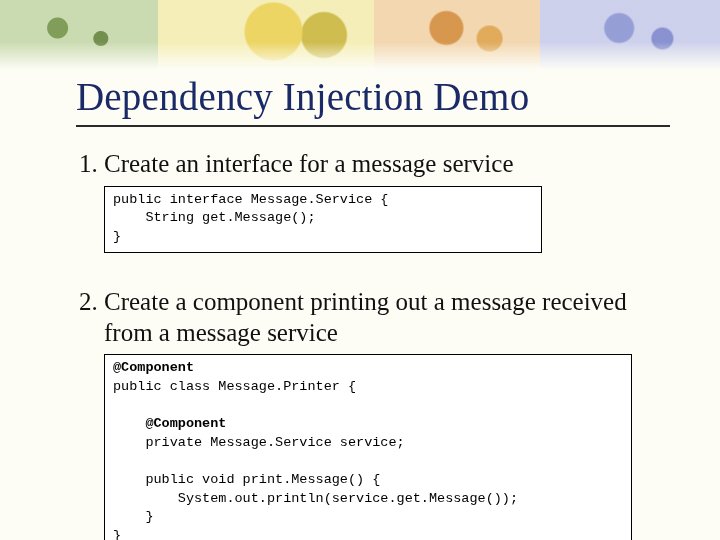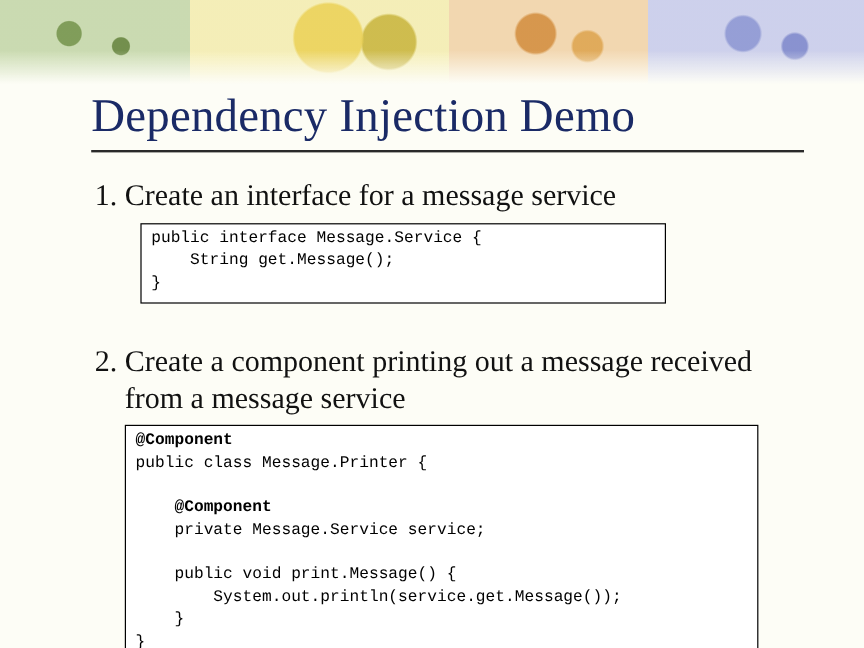--- a/index.html
+++ b/index.html
@@ -71,21 +71,21 @@
     margin: 6px 0 0 0;
     border: 1px solid #000;
     background: #ffffff;
     font-family: "Courier New", Courier, monospace;
     font-size: 13.5px;
     line-height: 1.38;
     padding: 4px 8px 6px 8px;
     color: #000;
     white-space: pre;
   }
-  .codebox.small { width: 420px; margin-left: 13px; }
+  .codebox.small { width: 420px; }
   .codebox.big   { width: 510px; }
   .kw { font-weight: bold; }
 </style>
 </head>
 <body>
 
 <div class="decor"></div>
 
 <div class="content">
   <h1 class="title">Dependency Injection Demo</h1>

